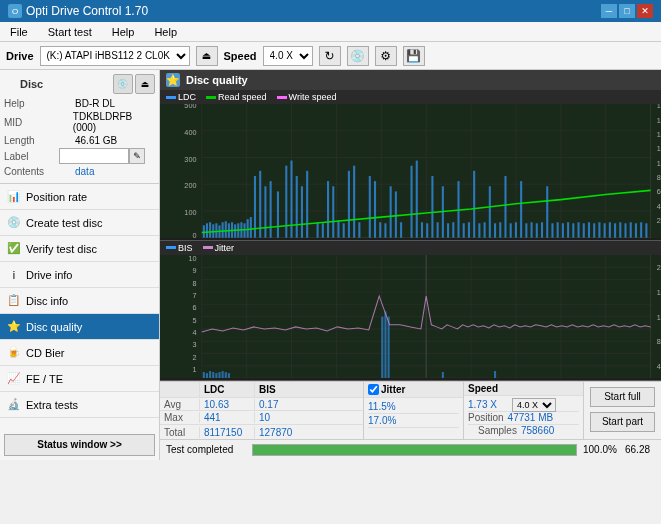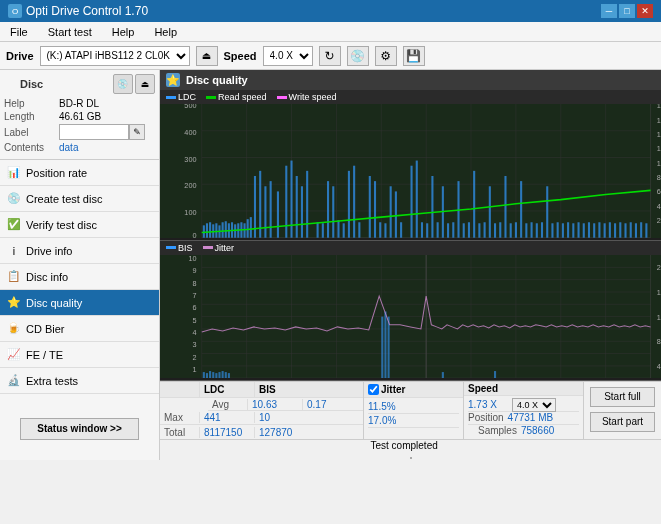--- a/index.html
+++ b/index.html
@@ -33,32 +33,32 @@
     .sidebar { width: 160px; background: #f5f5f5; border-right: 1px solid #ccc; display: flex; flex-direction: column; overflow: hidden; }
 
     
     .disc-section { padding: 4px; border-bottom: 1px solid #ccc; }
     .disc-header { display: flex; align-items: center; justify-content: space-between; margin-bottom: 4px; padding-left: 16px; }
     .disc-title { font-weight: bold; font-size: 11px; color: #333; }
     .disc-icon-area { display: flex; align-items: center; gap: 2px; }
     .disc-icon { width: 20px; height: 20px; background: #ddd; border: 1px solid #aaa; border-radius: 2px; display: flex; align-items: center; justify-content: center; font-size: 9px; cursor: pointer; }
     .disc-info-row { display: flex; align-items: center; margin-bottom: 2px; font-size: 10px; }
     .disc-info-label { width: 55px; color: #555; }
-    .disc-info-value { color: #1565c0; font-size: 10px; }
+    .disc-info-value { color: #1565c0; font-size: 10px; margin-left: 16px; }
     .disc-info-value.black { color: #000; }
     .label-input { height: 16px; width: 70px; border: 1px solid #aaa; font-size: 10px; padding: 0 2px; }
     .label-btn { width: 16px; height: 16px; background: #e8e8e8; border: 1px solid #aaa; cursor: pointer; font-size: 9px; display: flex; align-items: center; justify-content: center; }
 
     
     .nav-item { display: flex; align-items: center; height: 26px; padding: 0 6px; cursor: pointer; gap: 4px; font-size: 11px; color: #000; border-bottom: 1px solid #ddd; }
     .nav-item.active { background: #1a6aa8; color: white; }
     .nav-icon { width: 16px; height: 16px; display: flex; align-items: center; justify-content: center; font-size: 11px; flex-shrink: 0; }
 
     
-    .status-btn { margin: 20px; height: 22px; background: #e8e8e8; border: 1px solid #aaa; cursor: pointer; font-size: 10px; font-weight: bold; display: flex; align-items: center; justify-content: center; }
+    .status-btn { margin: 4px; height: 22px; background: #e8e8e8; border: 1px solid #aaa; cursor: pointer; font-size: 10px; font-weight: bold; display: flex; align-items: center; justify-content: center; }
 
     
     .right-panel { flex: 1; display: flex; flex-direction: column; overflow: hidden; }
 
     
     .chart-header { background: #3a3a3a; height: 20px; display: flex; align-items: center; padding: 0 6px; gap: 6px; }
     .chart-header-icon { width: 14px; height: 14px; background: #5599cc; border-radius: 2px; display: flex; align-items: center; justify-content: center; }
     .chart-title { color: white; font-size: 11px; font-weight: bold; }
 
     
@@ -126,20 +126,24 @@
       <div class="disc-header">
         <span class="disc-title">Disc</span>
         <div class="disc-icon-area">
           <div class="disc-icon">💿</div>
           <div class="disc-icon">⏏</div>
         </div>
       </div>
       <div class="disc-info-row">
         <span class="disc-info-label">Help</span>
         <span class="disc-info-value black">BD-R DL</span>
+      </div>
+      <div class="disc-info-row">
+        <span class="disc-info-label">MID</span>
+        <span class="disc-info-value black">TDKBLDRFB (000)</span>
       </div>
       <div class="disc-info-row">
         <span class="disc-info-label">Length</span>
         <span class="disc-info-value black">46.61 GB</span>
       </div>
       <div class="disc-info-row">
         <span class="disc-info-label">Label</span>
         <input class="label-input" type="text" value="" style="">
         <button class="label-btn">✎</button>
       </div>
@@ -453,21 +457,21 @@
 
     <div class="bottom-status" style="background:#f0f0f0; border-top:1px solid #ccc;">
       <div style="display:flex; height:58px; border-bottom:1px solid #ccc;">
 
         <div style="flex:1; display:flex; flex-direction:column; font-size:10px; border-right:1px solid #ccc;">
           <div style="display:flex; height:16px; border-bottom:1px solid #ddd; background:#e8e8e8;">
             <span style="width:40px; padding:0 4px; font-weight:bold; border-right:1px solid #ddd; display:flex; align-items:center;"></span>
             <span style="width:55px; padding:0 4px; font-weight:bold; border-right:1px solid #ddd; display:flex; align-items:center;">LDC</span>
             <span style="width:55px; padding:0 4px; font-weight:bold; display:flex; align-items:center;">BIS</span>
           </div>
-          <div style="display:flex; height:14px; align-items:center; border-bottom:1px solid #ddd;margin-left:48px;">
+          <div style="display:flex; height:14px; align-items:center; border-bottom:1px solid #ddd;">
             <span style="width:40px; padding:0 4px; color:#555; border-right:1px solid #ddd;">Avg</span>
             <span style="width:55px; padding:0 4px; color:#1565c0; border-right:1px solid #ddd;">10.63</span>
             <span style="width:55px; padding:0 4px; color:#1565c0;">0.17</span>
           </div>
           <div style="display:flex; height:14px; align-items:center; border-bottom:1px solid #ddd;">
             <span style="width:40px; padding:0 4px; color:#555; border-right:1px solid #ddd;">Max</span>
             <span style="width:55px; padding:0 4px; color:#1565c0; border-right:1px solid #ddd;">441</span>
             <span style="width:55px; padding:0 4px; color:#1565c0;">10</span>
           </div>
           <div style="display:flex; height:14px; align-items:center;">
@@ -509,21 +513,21 @@
             <span style="color:#1565c0;">758660</span>
           </div>
         </div>
 
         <div style="display:flex; flex-direction:column; justify-content:center; align-items:flex-end; padding:4px 6px; gap:3px; min-width:70px;">
           <button class="start-btn" style="width:65px; height:20px; font-size:10px; background:#e8e8e8; border:1px solid #aaa; cursor:pointer;">Start full</button>
           <button class="start-btn" style="width:65px; height:20px; font-size:10px; background:#e8e8e8; border:1px solid #aaa; cursor:pointer;">Start part</button>
         </div>
       </div>
 
-      <div style="display:flex; align-items:center; height:20px; padding:0 6px; gap:6px; background:#f0f0f0;flex-direction:column;">
+      <div style="display:flex; align-items:center; height:20px; padding:0 6px; gap:6px; background:#f0f0f0;">
         <span style="font-size:10px; min-width:80px;">Test completed</span>
         <div style="flex:1; height:12px; background:#ddd; border:1px solid #aaa; position:relative; overflow:hidden;">
           <div style="width:100%; height:100%; background:#4caf50;"></div>
         </div>
         <span style="font-size:10px; min-width:36px;">100.0%</span>
         <span style="font-size:10px; min-width:30px;">66.28</span>
       </div>
     </div>
   </div>
 </div>

